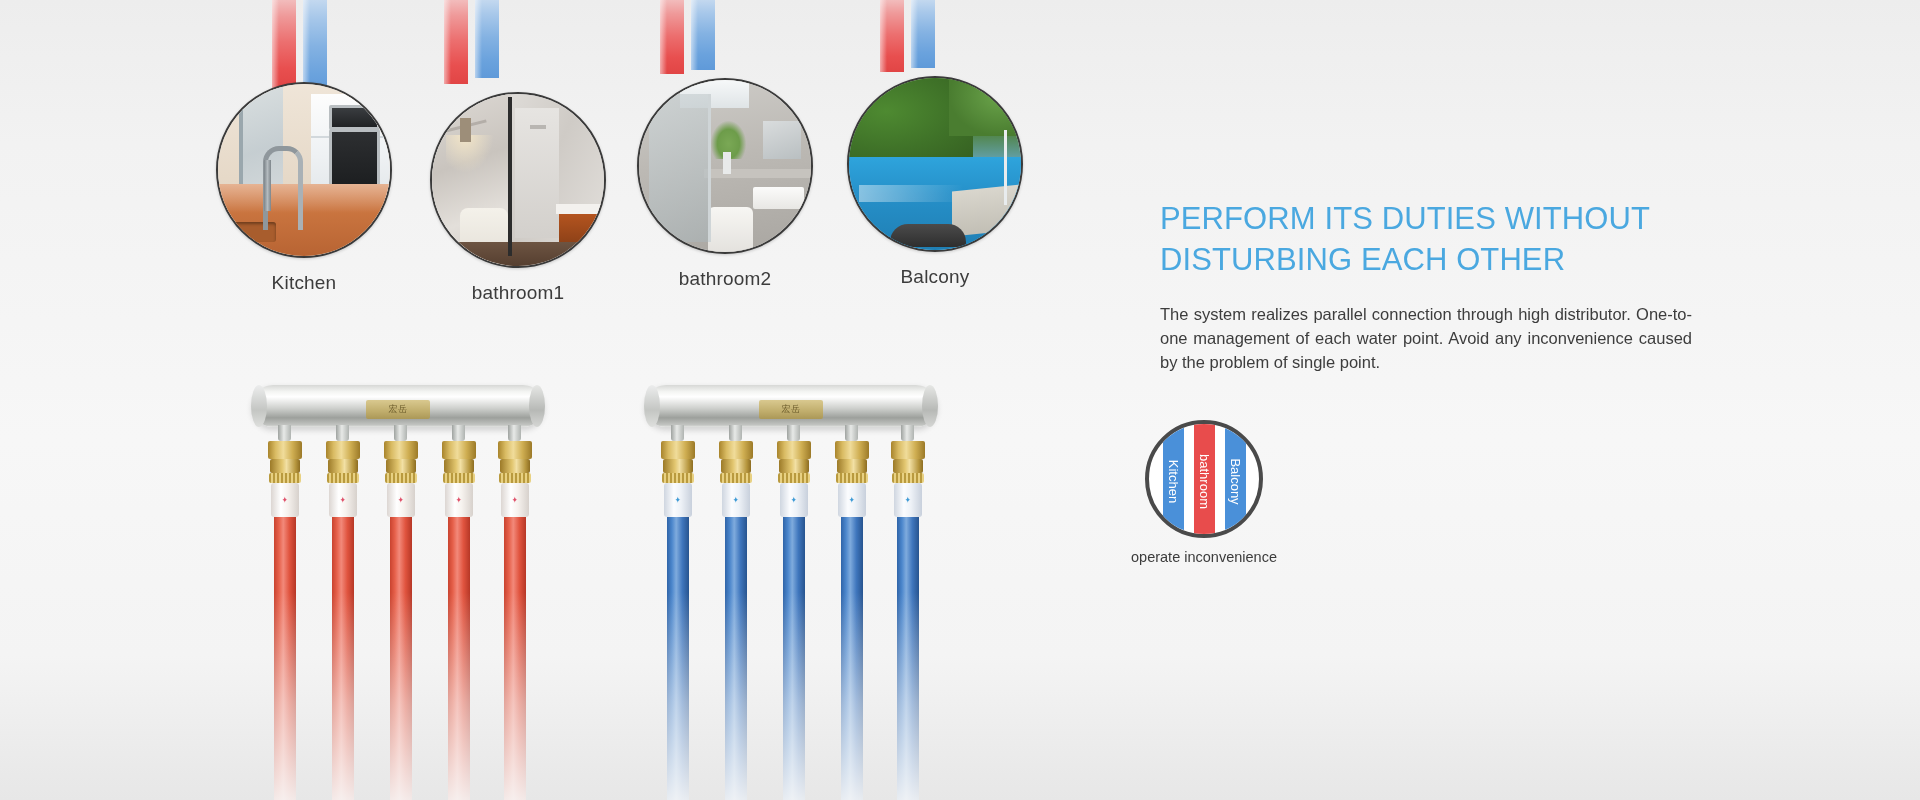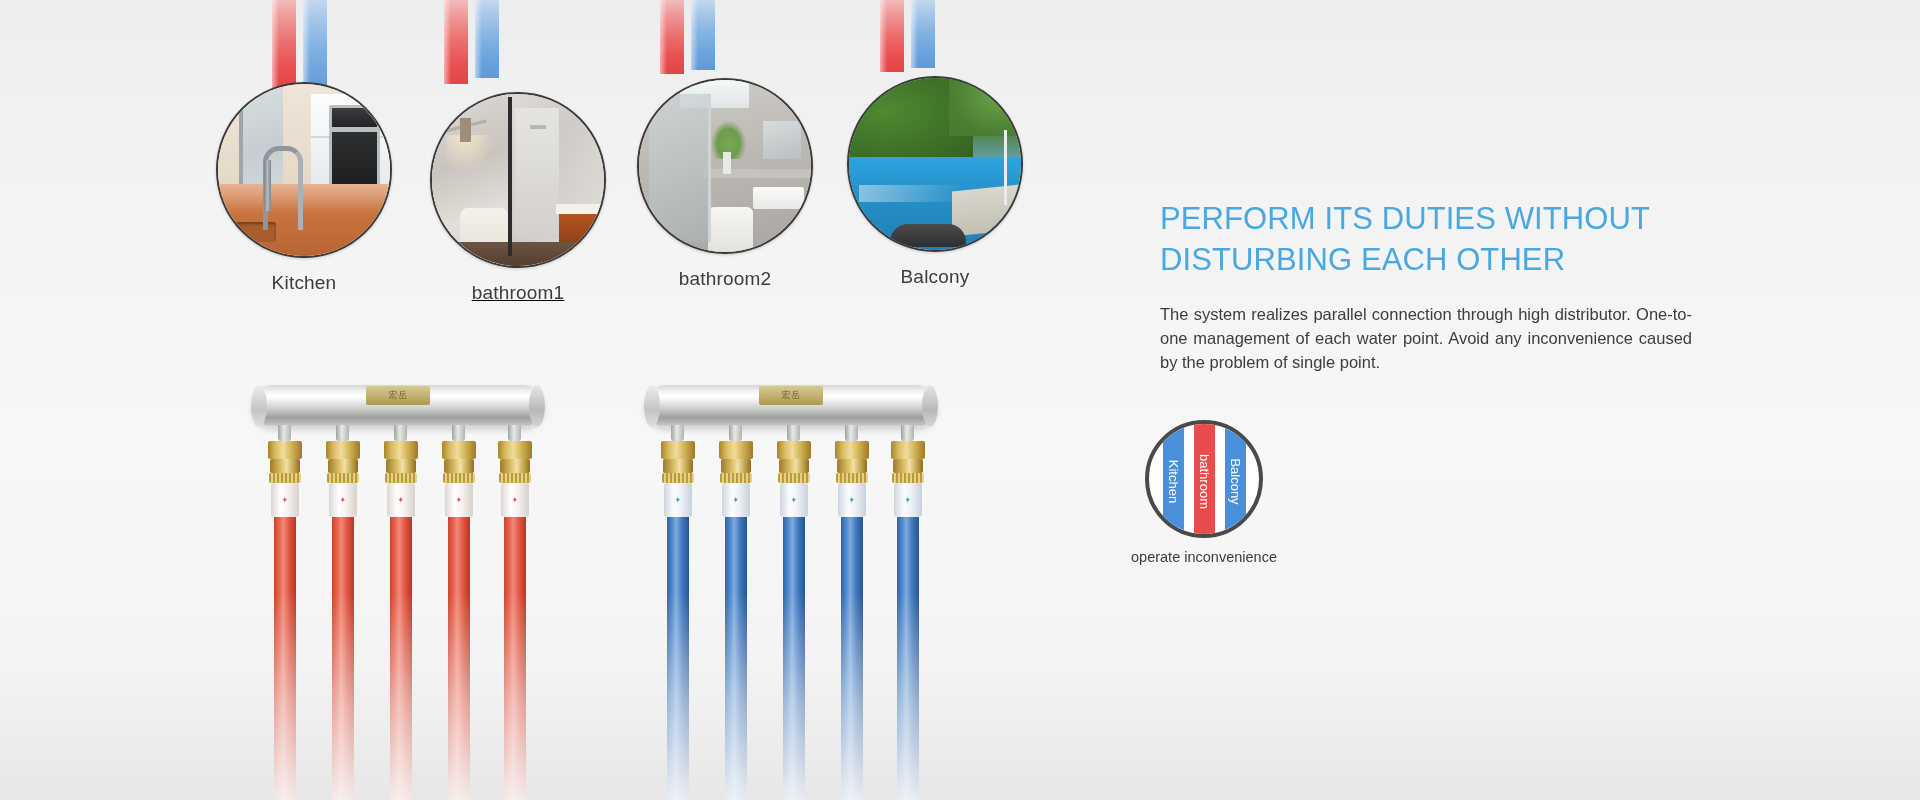--- a/index.html
+++ b/index.html
@@ -121,21 +121,21 @@
   .bar{
     position:relative;width:292px;height:42px;border-radius:21px;
     background:linear-gradient(180deg,#d7d8d6 0%,#f4f5f3 16%,#ffffff 28%,#cfd1ce 55%,#9da09c 78%,#c2c4c1 95%,#e3e4e2 100%);
     box-shadow:0 3px 6px rgba(0,0,0,.16);
   }
   .bar-cap{position:absolute;right:-1px;top:0;width:16px;height:42px;border-radius:50%;
     background:linear-gradient(180deg,#e6e7e5,#b7b9b6 60%,#d5d6d4);}
   .bar-cap.left{left:-1px;right:auto;
     background:linear-gradient(180deg,#eceded,#c4c6c3 60%,#dedfdd);}
   .bar-label{
-    position:absolute;left:50%;top:1px;transform:translateX(-50%);
+    position:absolute;left:50%;top:15px;transform:translateX(-50%);
     width:64px;height:19px;border-radius:2px;
     background:linear-gradient(180deg,#d9c98f,#c0ad6c 60%,#ab9857);
     display:flex;align-items:center;justify-content:center;
     font-size:9px;color:#6a5a2a;letter-spacing:.5px;overflow:hidden;
   }
   .drops{position:absolute;left:0;top:40px;width:292px;height:18px;}
   .drop{position:absolute;top:0;width:13px;height:16px;
     background:linear-gradient(90deg,#9fa3a0,#e7e9e7 45%,#b0b4b1);border-radius:0 0 3px 3px;}
 
   .riser{position:absolute;top:56px;width:34px;}
@@ -232,21 +232,21 @@
           <div class="k-oven"></div>
         <div class="k-counter"></div>
           <div class="k-sink"></div>
         <div class="k-faucet"></div>
           <div class="k-faucet2"></div>
       </div>
     </div>
     <div class="cap">Kitchen</div>
   </div>
 
-  <div class="room" style="left:430px;top:92px;text-decoration:underline;">
+  <div class="room" style="left:430px;top:92px;">
     <div class="disc">
       <div class="scene">
         <div class="b1-wall"></div>
           <div class="b1-marble"></div>
         <div class="b1-glow"></div>
           <div class="b1-lamp"></div>
         <div class="b1-shower"></div>
           <div class="b1-head"></div>
         <div class="b1-top"></div>
           <div class="b1-van"></div>

